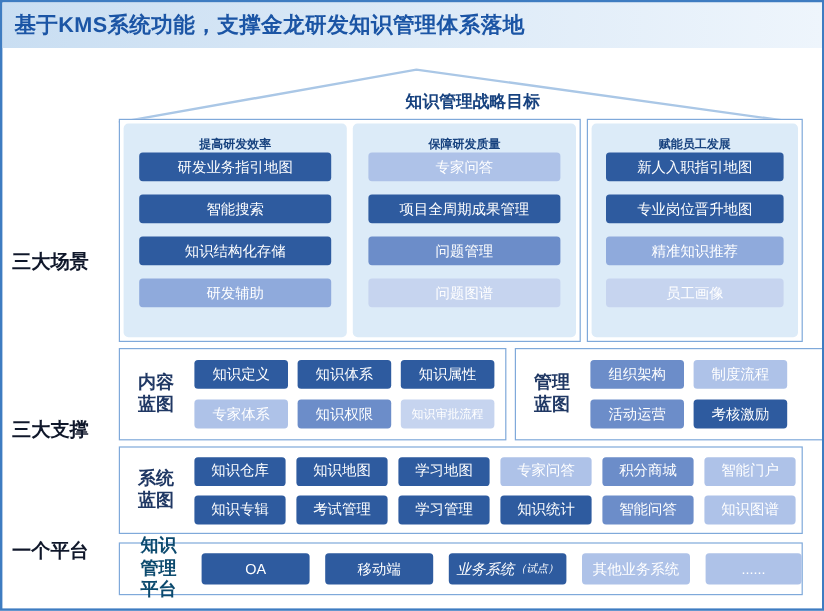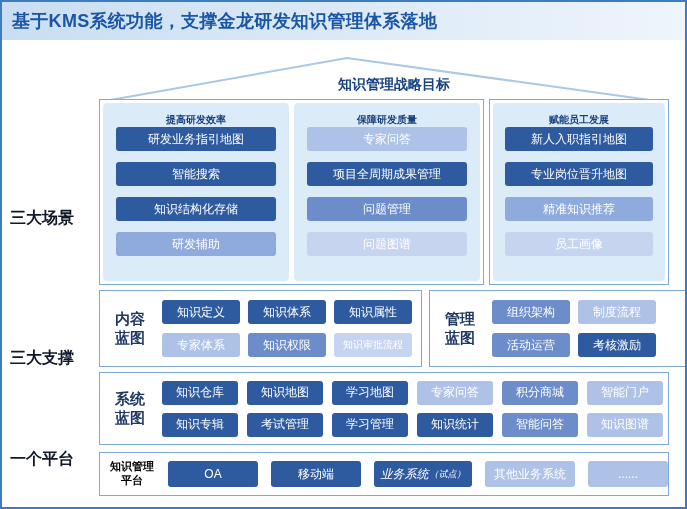--- a/index.html
+++ b/index.html
@@ -38,21 +38,21 @@
   .bp-label{width:36px;font-size:15px;font-weight:bold;color:#203864;line-height:1.25;
     word-break:break-all;text-align:center;}
   .bp-content{left:97px;top:288px;width:323px;height:77px;}
   .grid3{display:grid;grid-template-columns:repeat(3,78px);gap:9px 8px;margin-left:14px;}
   .bp-management{left:427px;top:288px;width:268px;height:77px;}
   .grid2{display:grid;grid-template-columns:repeat(2,78px);gap:9px 8px;margin-left:14px;}
   .bp-system{left:97px;top:370px;width:570px;height:73px;}
   .grid6{display:grid;grid-template-columns:repeat(6,76px);gap:8px 9px;margin-left:14px;}
 
   .platform{left:97px;top:450px;width:570px;height:44px;display:flex;align-items:center;padding-left:10px;}
-  .pf-label{width:50px;font-size:11px;font-weight:bold;color:#000000;line-height:1.25;
+  .pf-label{width:50px;font-size:15px;font-weight:bold;color:#0c4a6e;line-height:1.25;
     word-break:break-all;text-align:center;}
   .pf-items{display:flex;gap:13px;margin-left:14px;align-items:center;}
   .pf-items .btn{height:26px;width:90px;}
   .pf-items .btn.wide{width:98px;font-style:italic;}
   .pf-items .btn.dots{width:80px;}
   .suffix{font-size:9px;margin-left:1px;}
 </style>
 </head>
 <body>
 

